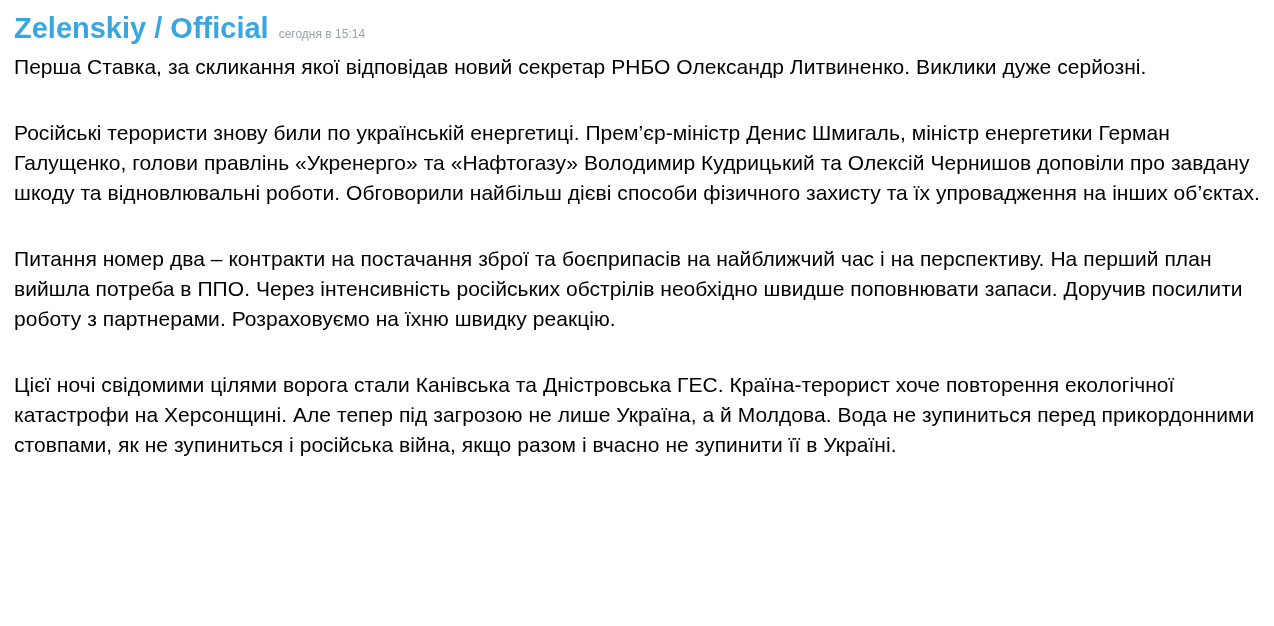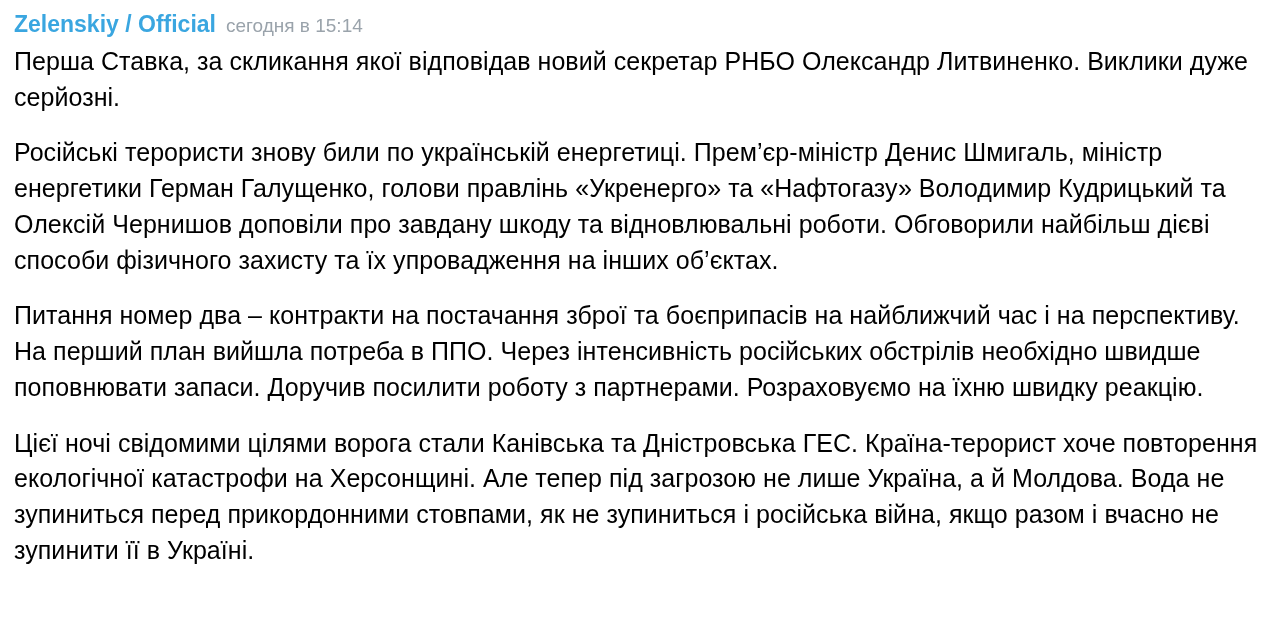--- a/index.html
+++ b/index.html
@@ -20,41 +20,41 @@
     box-sizing: border-box;
   }
   .post-header {
     display: flex;
     align-items: baseline;
     gap: 10px;
     margin-bottom: 4px;
     line-height: 1.3;
   }
   .author {
-    font-size: 23px;
+    font-size: 29px;
     font-weight: bold;
     color: #3aa6e0;
     white-space: nowrap;
   }
   .timestamp {
-    font-size: 19px;
+    font-size: 12px;
     color: #9aa3ab;
     white-space: nowrap;
   }
   .post-body {
-    font-size: 25px;
+    font-size: 21px;
     line-height: 1.43;
     color: #000000;
     letter-spacing: 0.05px;
   }
   .para {
     margin: 0;
   }
   .para + .para {
-    margin-top: 20px;
+    margin-top: 36px;
   }
 </style>
 </head>
 <body>
 
 <div class="post">
   <div class="post-header">
     <span class="author">Zelenskiy / Official</span>
     <span class="timestamp">сегодня в 15:14</span>
   </div>

